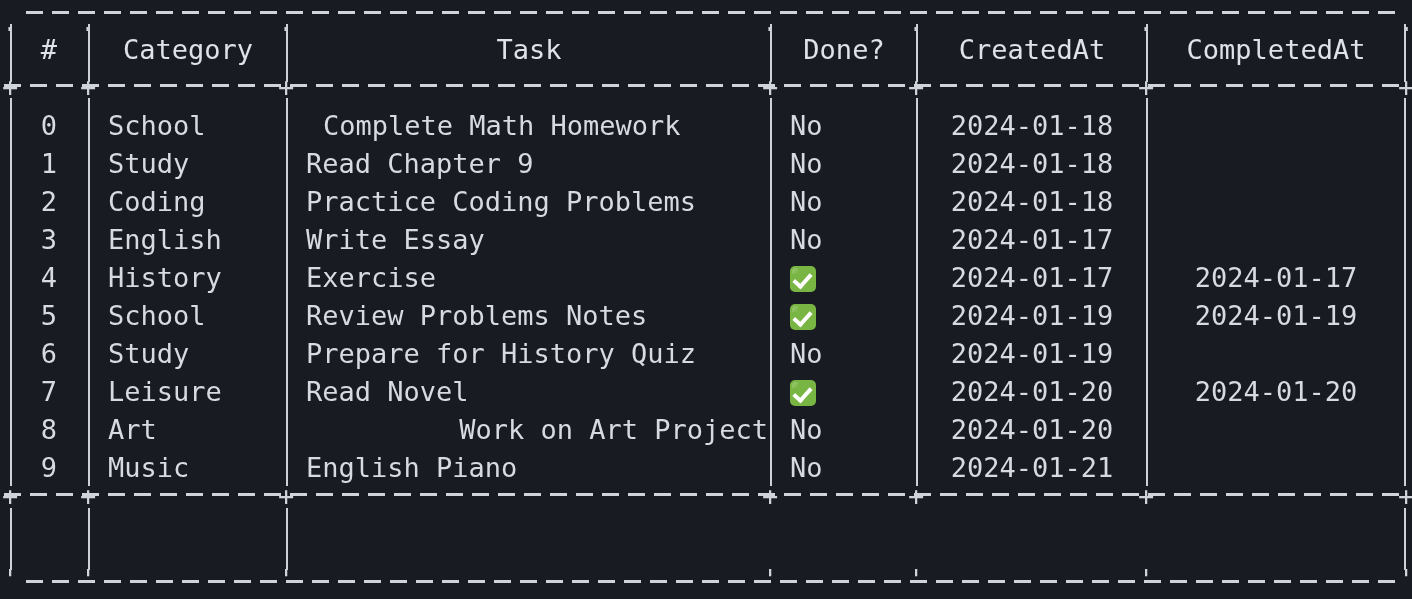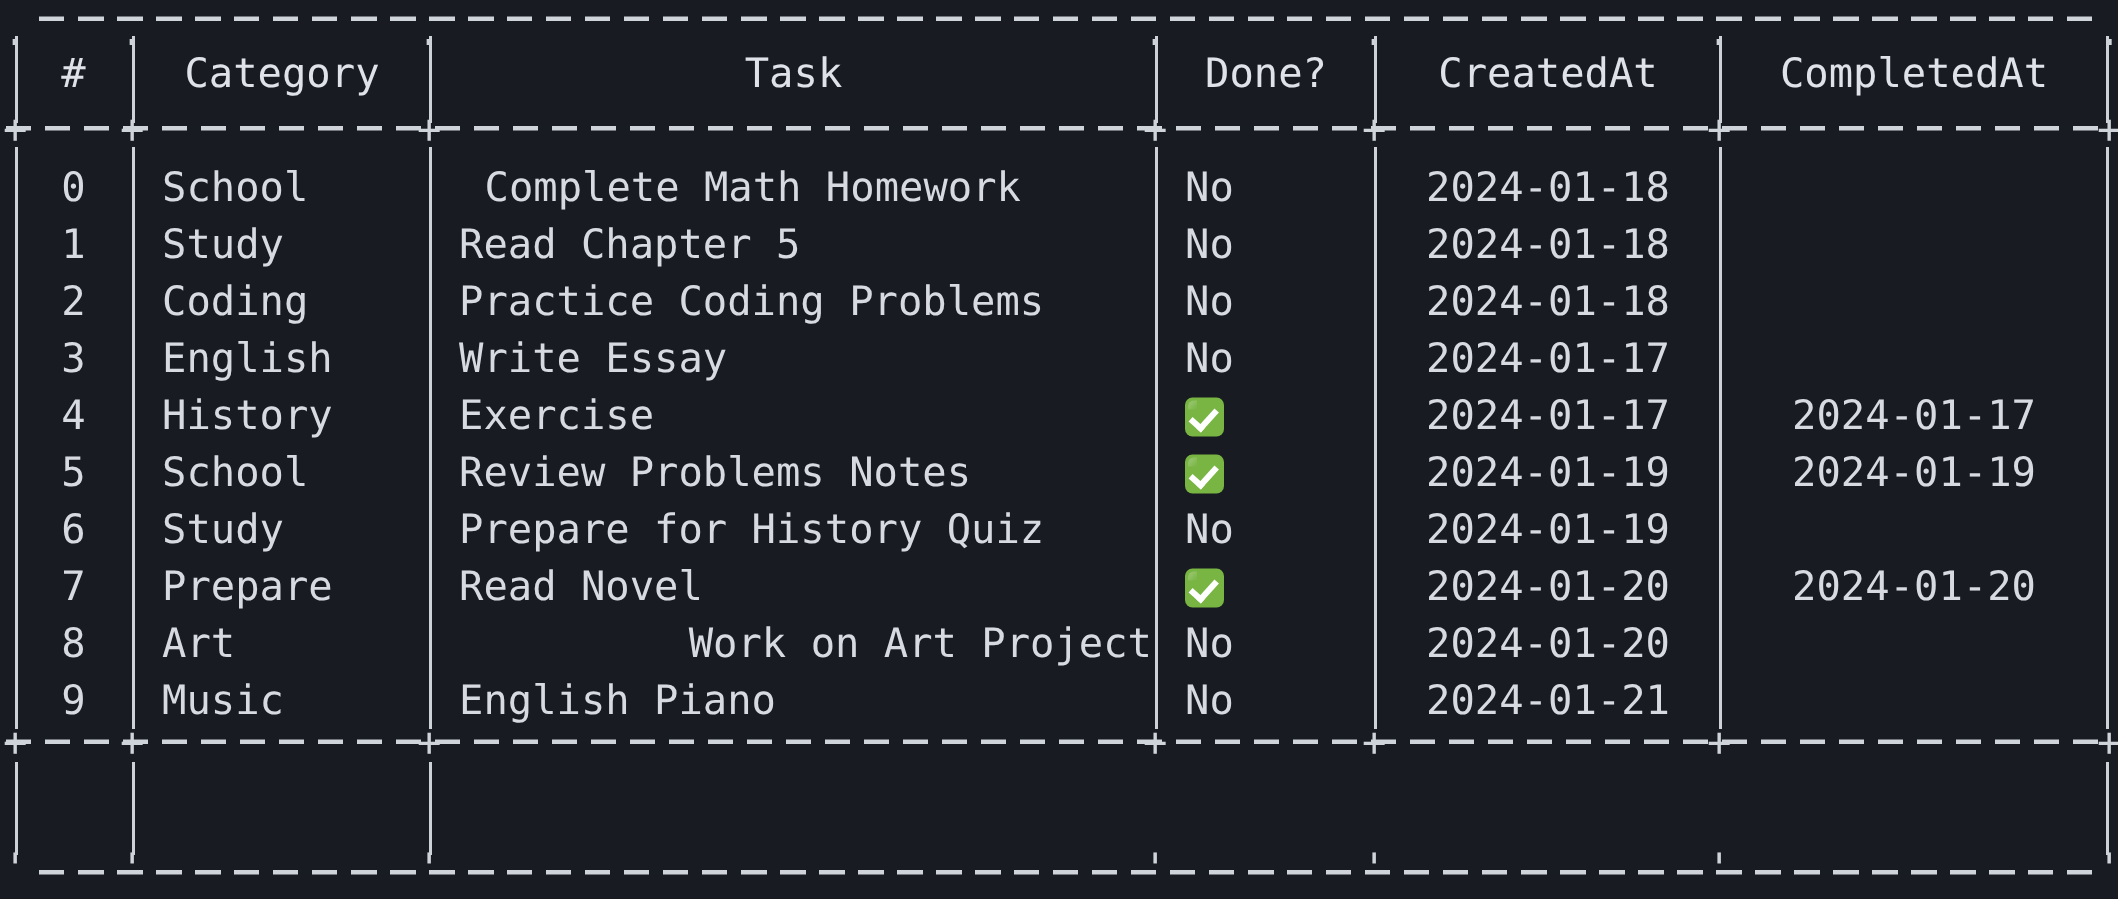--- a/index.html
+++ b/index.html
@@ -179,21 +179,21 @@
         <div class="cell center" style="left: 12px; top: 107px; width: 74px;">0</div>
         <div class="cell left" style="left: 108px; top: 107px; width: 176px;">School</div>
         <div class="cell left" style="left: 306px; top: 107px; width: 462px; margin-left: 17px;">Complete Math Homework</div>
         <div class="cell left" style="left: 790px; top: 107px; width: 124px;">No</div>
         <div class="cell center" style="left: 920px; top: 107px; width: 224px;">2024-01-18</div>
         <div class="cell center" style="left: 1150px; top: 107px; width: 252px;"></div>
       </div>
       <div>
         <div class="cell center" style="left: 12px; top: 145px; width: 74px;">1</div>
         <div class="cell left" style="left: 108px; top: 145px; width: 176px;">Study</div>
-        <div class="cell left" style="left: 306px; top: 145px; width: 462px;">Read Chapter 5</div>
+        <div class="cell left" style="left: 306px; top: 145px; width: 462px;">Read Chapter 9</div>
         <div class="cell left" style="left: 790px; top: 145px; width: 124px;">No</div>
         <div class="cell center" style="left: 920px; top: 145px; width: 224px;">2024-01-18</div>
         <div class="cell center" style="left: 1150px; top: 145px; width: 252px;"></div>
       </div>
       <div>
         <div class="cell center" style="left: 12px; top: 183px; width: 74px;">2</div>
         <div class="cell left" style="left: 108px; top: 183px; width: 176px;">Coding</div>
         <div class="cell left" style="left: 306px; top: 183px; width: 462px;">Practice Coding Problems</div>
         <div class="cell left" style="left: 790px; top: 183px; width: 124px;">No</div>
         <div class="cell center" style="left: 920px; top: 183px; width: 224px;">2024-01-18</div>
@@ -226,21 +226,21 @@
       <div>
         <div class="cell center" style="left: 12px; top: 335px; width: 74px;">6</div>
         <div class="cell left" style="left: 108px; top: 335px; width: 176px;">Study</div>
         <div class="cell left" style="left: 306px; top: 335px; width: 462px;">Prepare for History Quiz</div>
         <div class="cell left" style="left: 790px; top: 335px; width: 124px;">No</div>
         <div class="cell center" style="left: 920px; top: 335px; width: 224px;">2024-01-19</div>
         <div class="cell center" style="left: 1150px; top: 335px; width: 252px;"></div>
       </div>
       <div>
         <div class="cell center" style="left: 12px; top: 373px; width: 74px;">7</div>
-        <div class="cell left" style="left: 108px; top: 373px; width: 176px;">Prepare</div>
+        <div class="cell left" style="left: 108px; top: 373px; width: 176px;">Leisure</div>
         <div class="cell left" style="left: 306px; top: 373px; width: 462px;">Read Novel</div>
         <div class="cell left" style="left: 790px; top: 373px; width: 124px;"><span class="check-emoji"></span></div>
         <div class="cell center" style="left: 920px; top: 373px; width: 224px;">2024-01-20</div>
         <div class="cell center" style="left: 1150px; top: 373px; width: 252px;">2024-01-20</div>
       </div>
       <div>
         <div class="cell center" style="left: 12px; top: 411px; width: 74px;">8</div>
         <div class="cell left" style="left: 108px; top: 411px; width: 176px;">Art</div>
         <div class="cell left" style="left: 306px; top: 411px; width: 462px; text-align: right;">Work on Art Project</div>
         <div class="cell left" style="left: 790px; top: 411px; width: 124px;">No</div>

